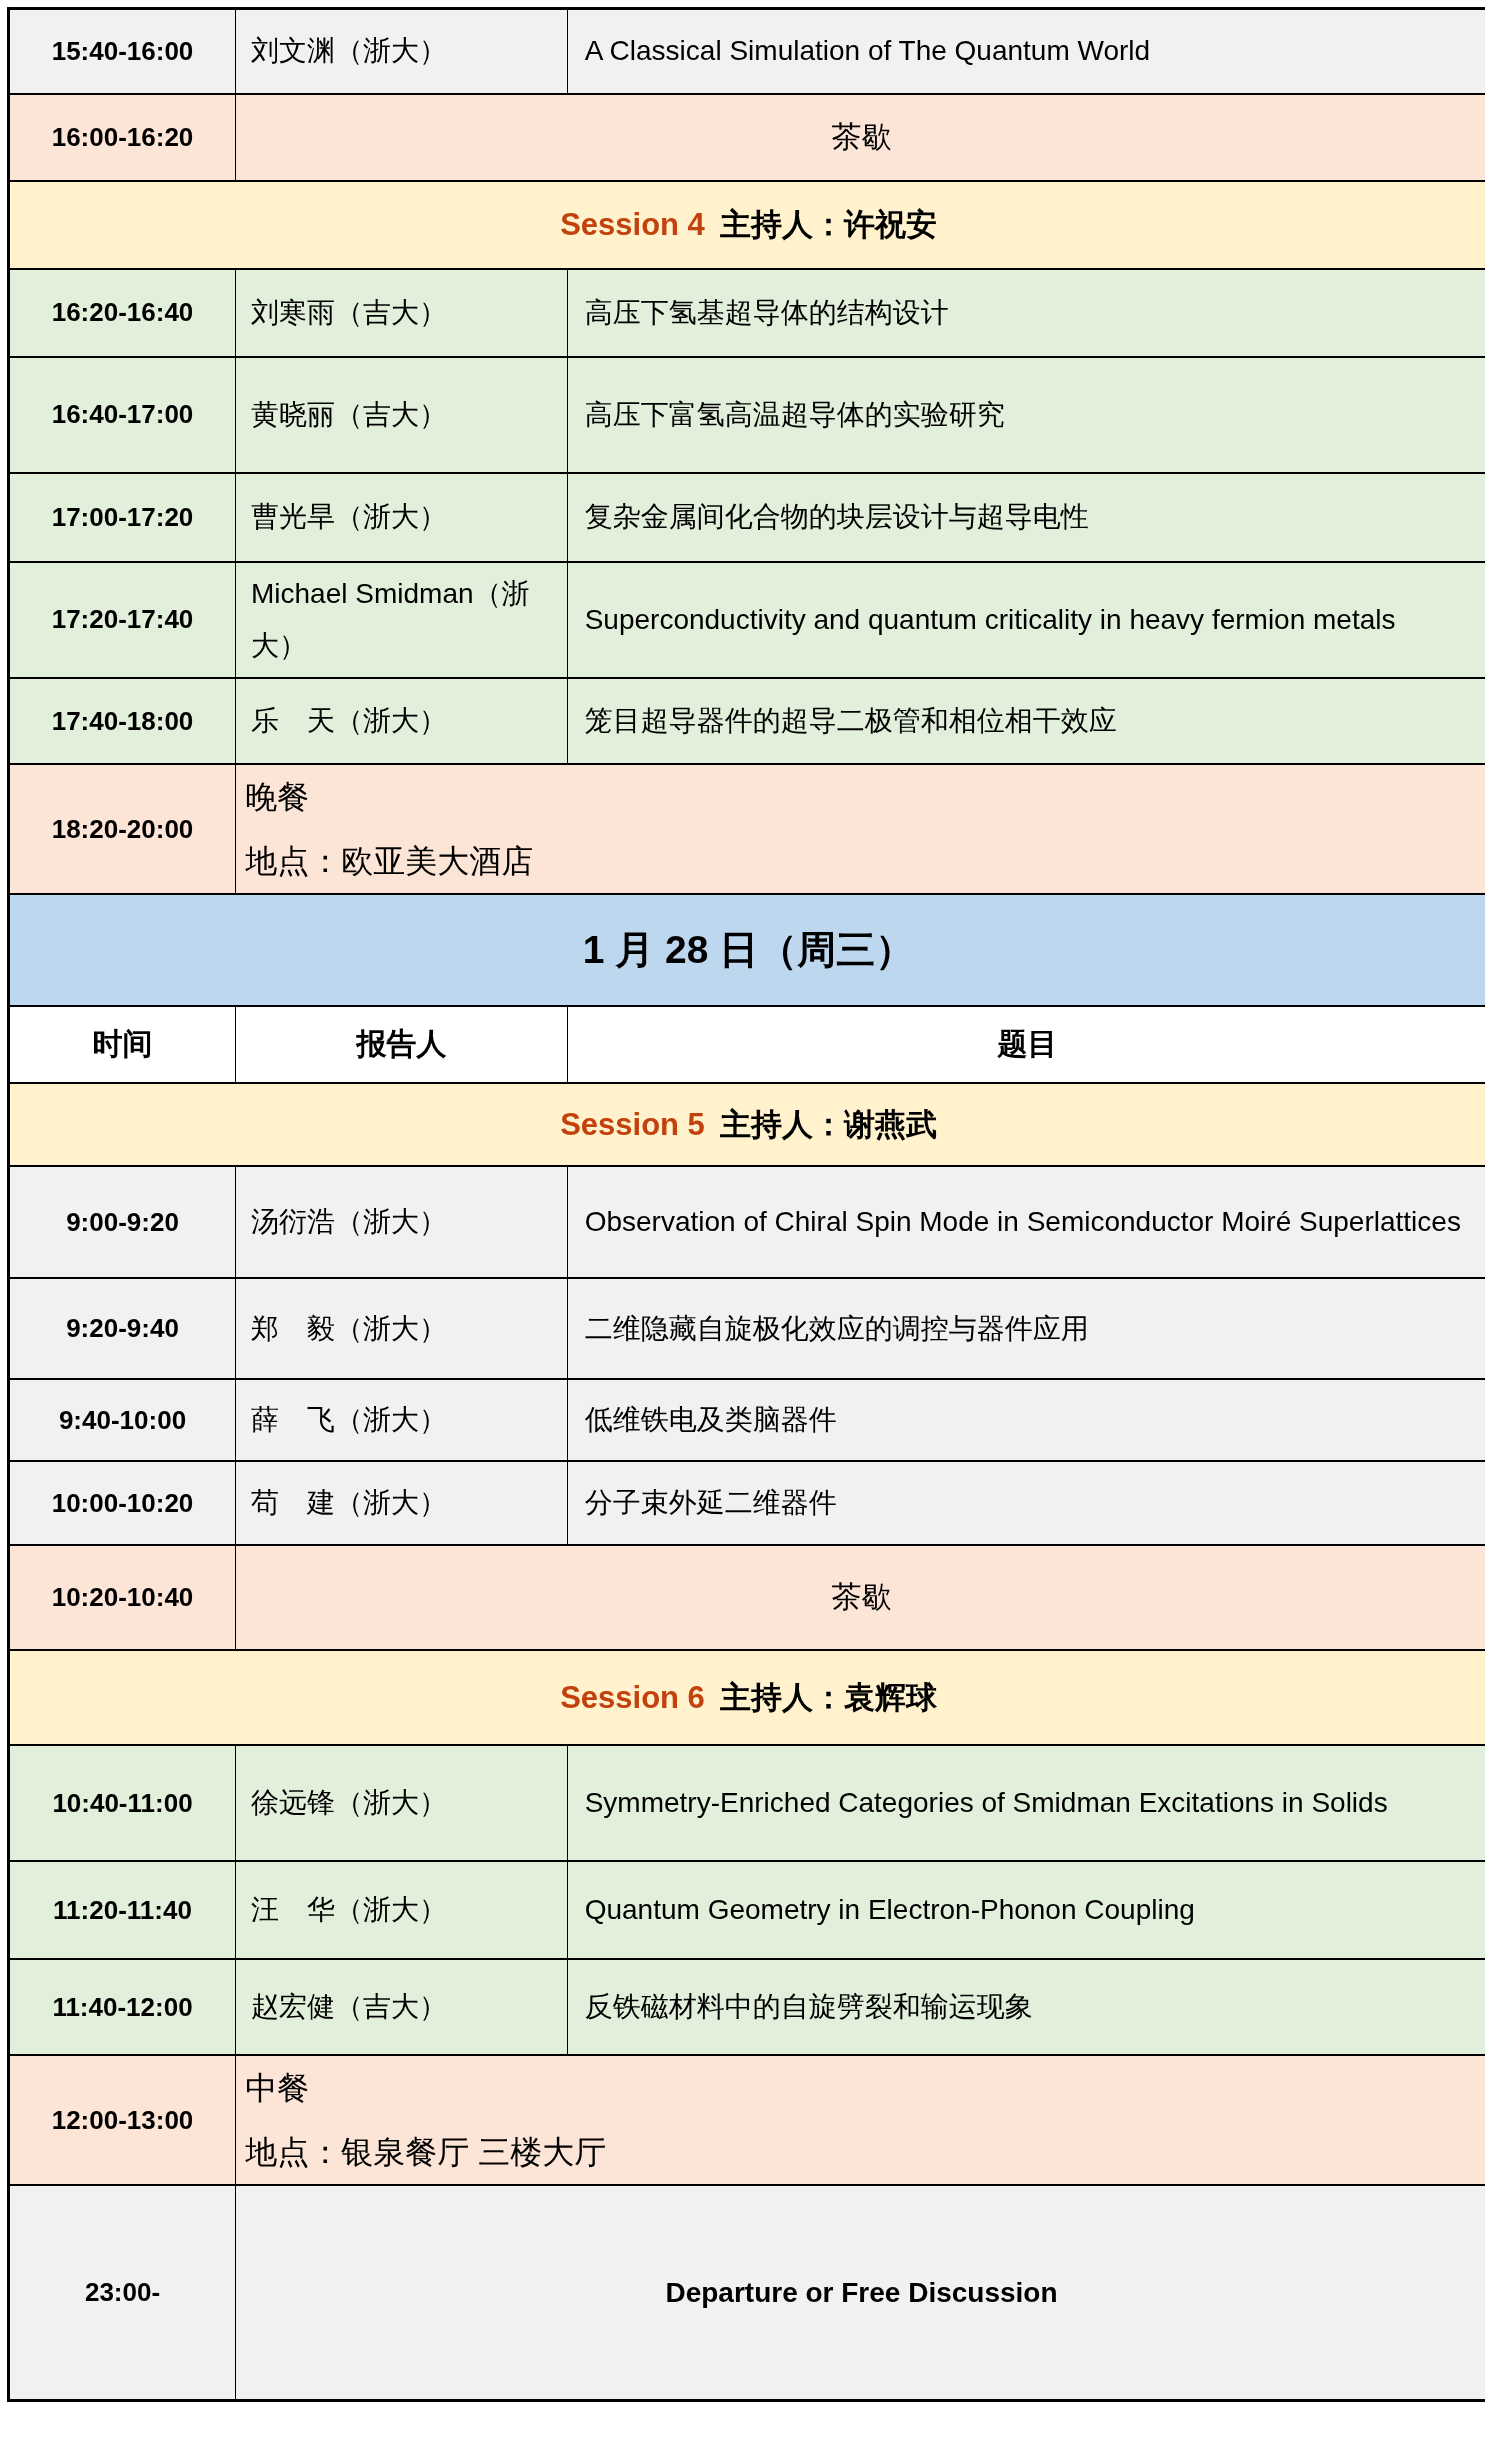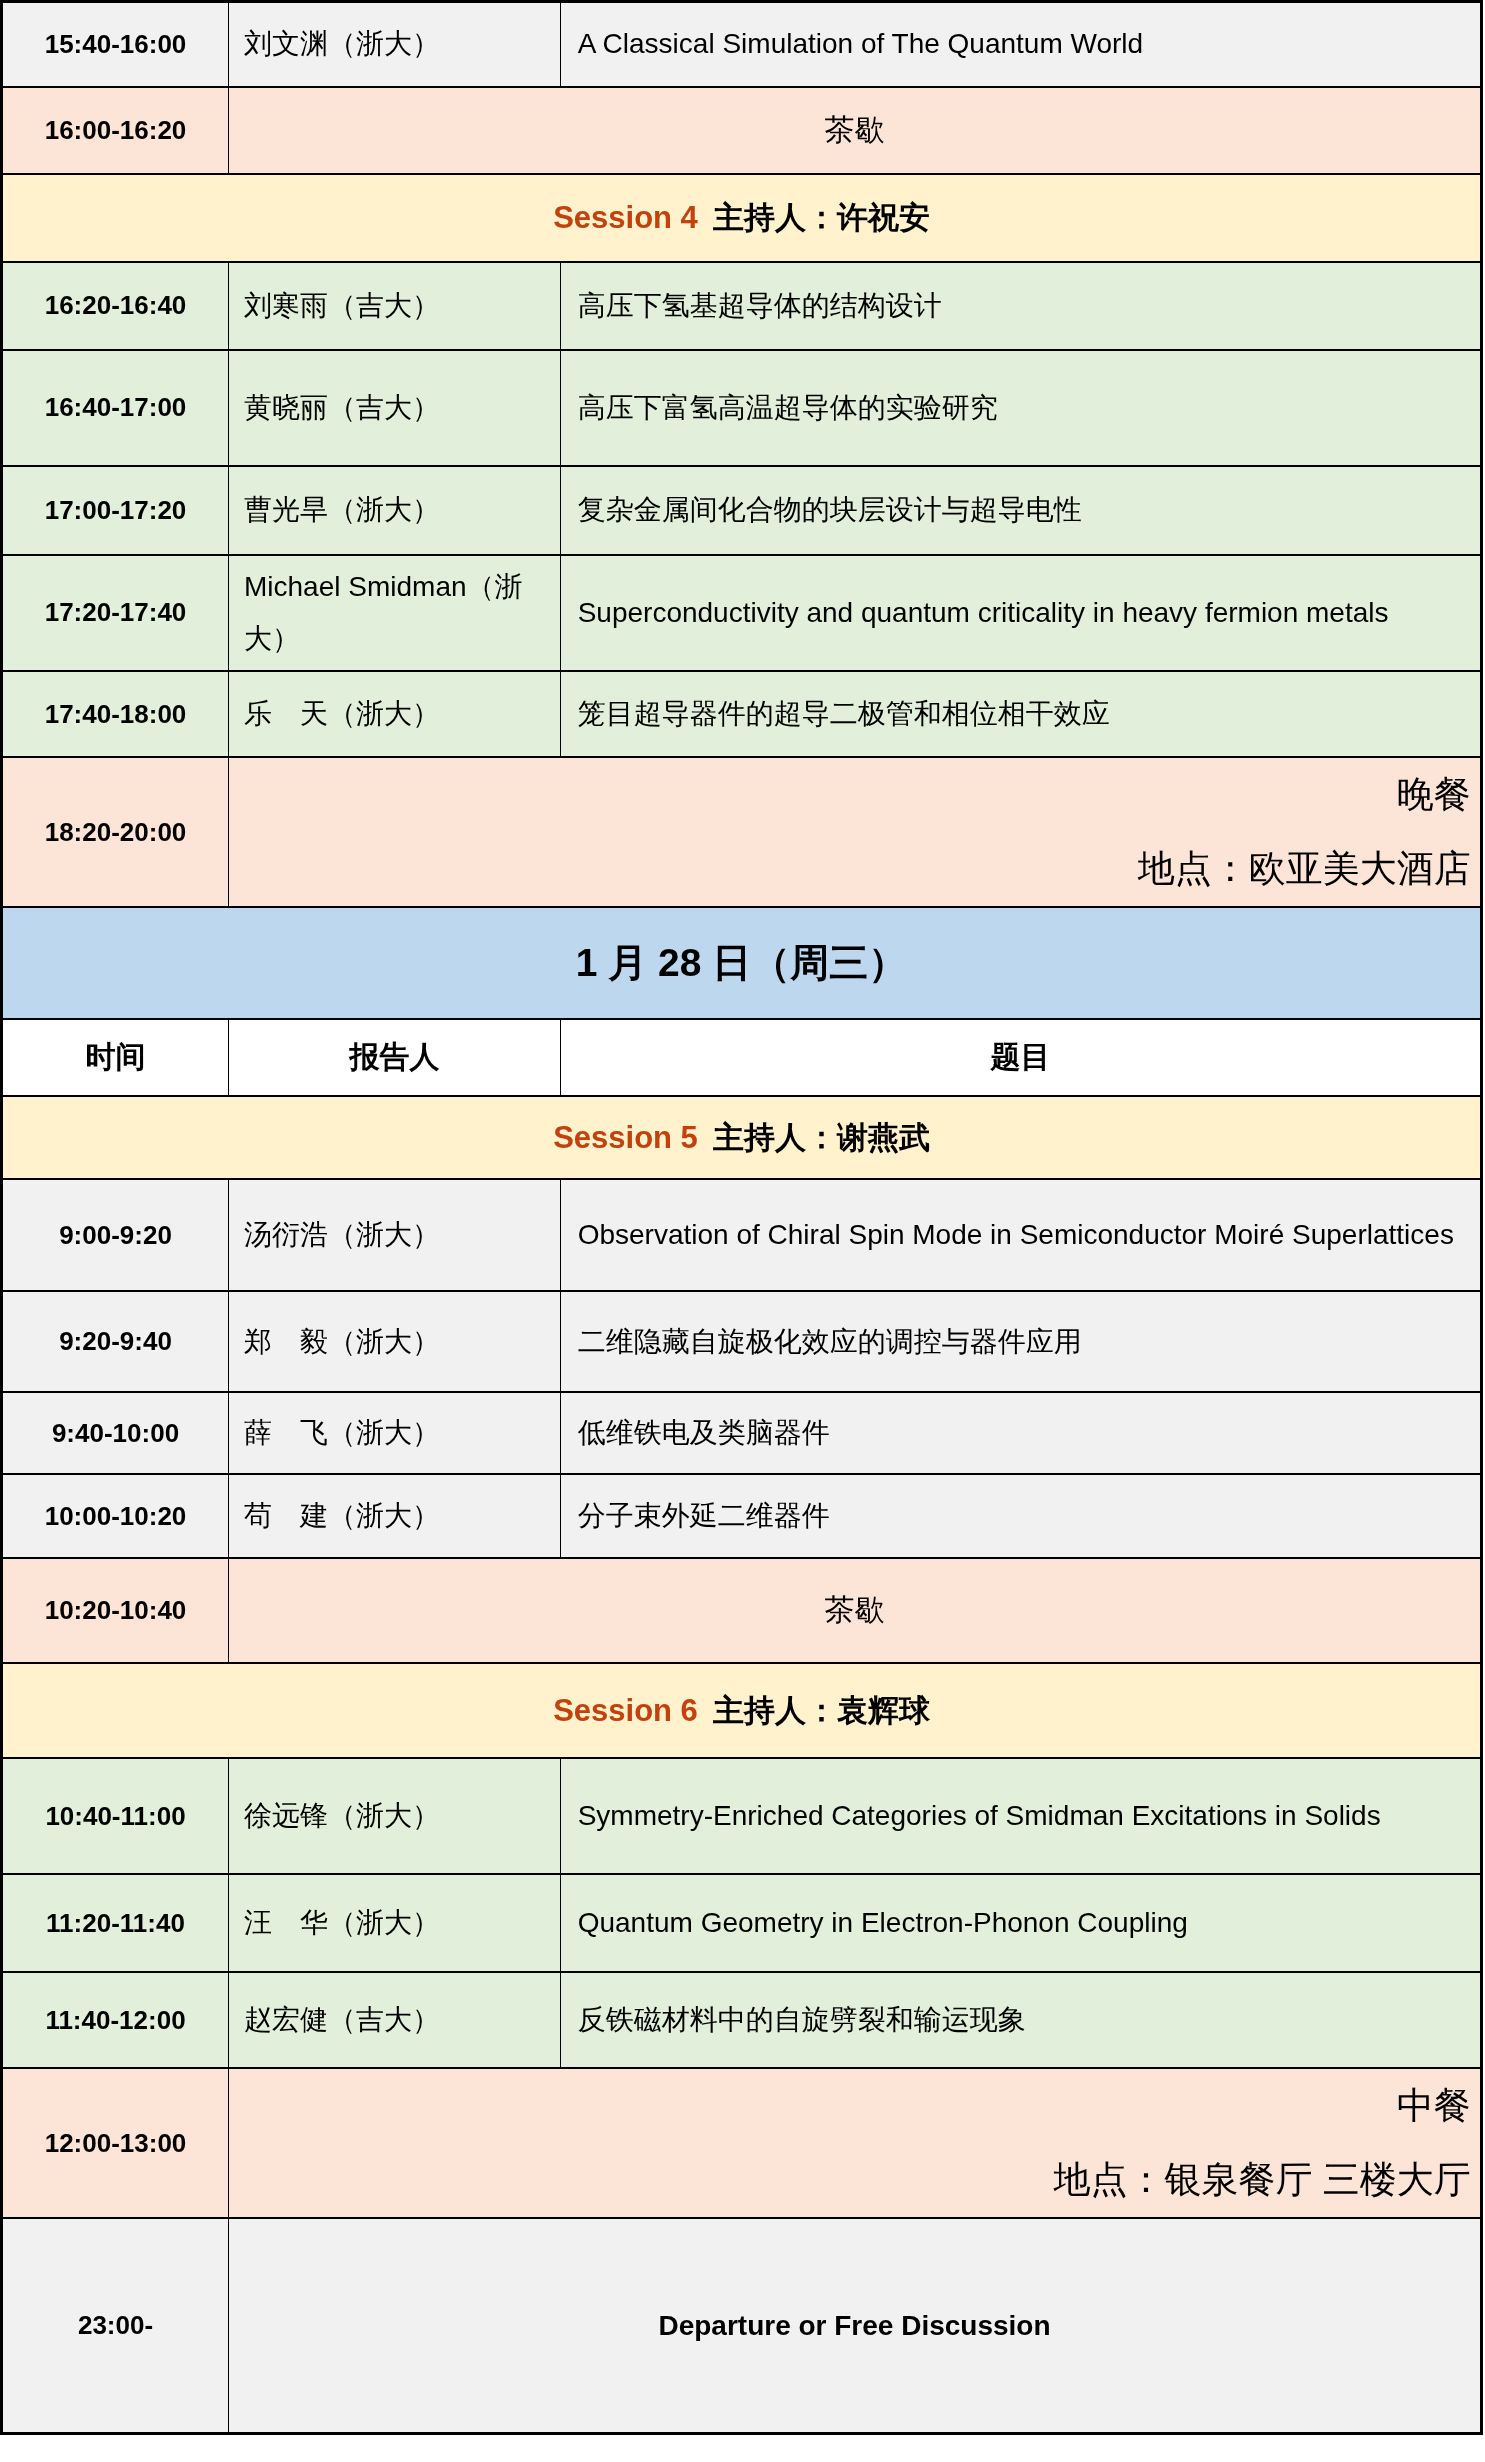--- a/index.html
+++ b/index.html
@@ -6,21 +6,21 @@
     margin: 0;
     padding: 0;
     background: #ffffff;
     font-family: "Liberation Sans", "DejaVu Sans", sans-serif;
     color: #000000;
   }
   .page {
     width: 1486px;
     height: 2462px;
     box-sizing: border-box;
-    padding: 0;
+    padding: 7px;
     background: #ffffff;
   }
   table.schedule {
     border-collapse: collapse;
     table-layout: fixed;
     width: 1480px;
     border: 3.7px solid #000000;
   }
   td {
     border-left: 1.9px solid #000000;
@@ -54,21 +54,21 @@
     font-size: 28px;
     text-align: left;
     padding: 5.6px 13px 5.6px 16.7px;
     line-height: 1.85;
   }
   .merged-center {
     font-size: 30px;
     text-align: center;
     padding: 0 9.3px;
   }
-  .meal-line { line-height: 2.0; text-align: right; font-size: 37px; }
+  .meal-line { line-height: 2.0; text-align: left; font-size: 32px; }
   .session-cell {
     font-size: 31px;
     font-weight: bold;
     text-align: center;
     padding: 0 9.3px;
   }
   .session-label { color: #c2410c; margin-right: 15px; }
   .session-chair { color: #000000; }
   .date-cell {
     font-size: 39px;

